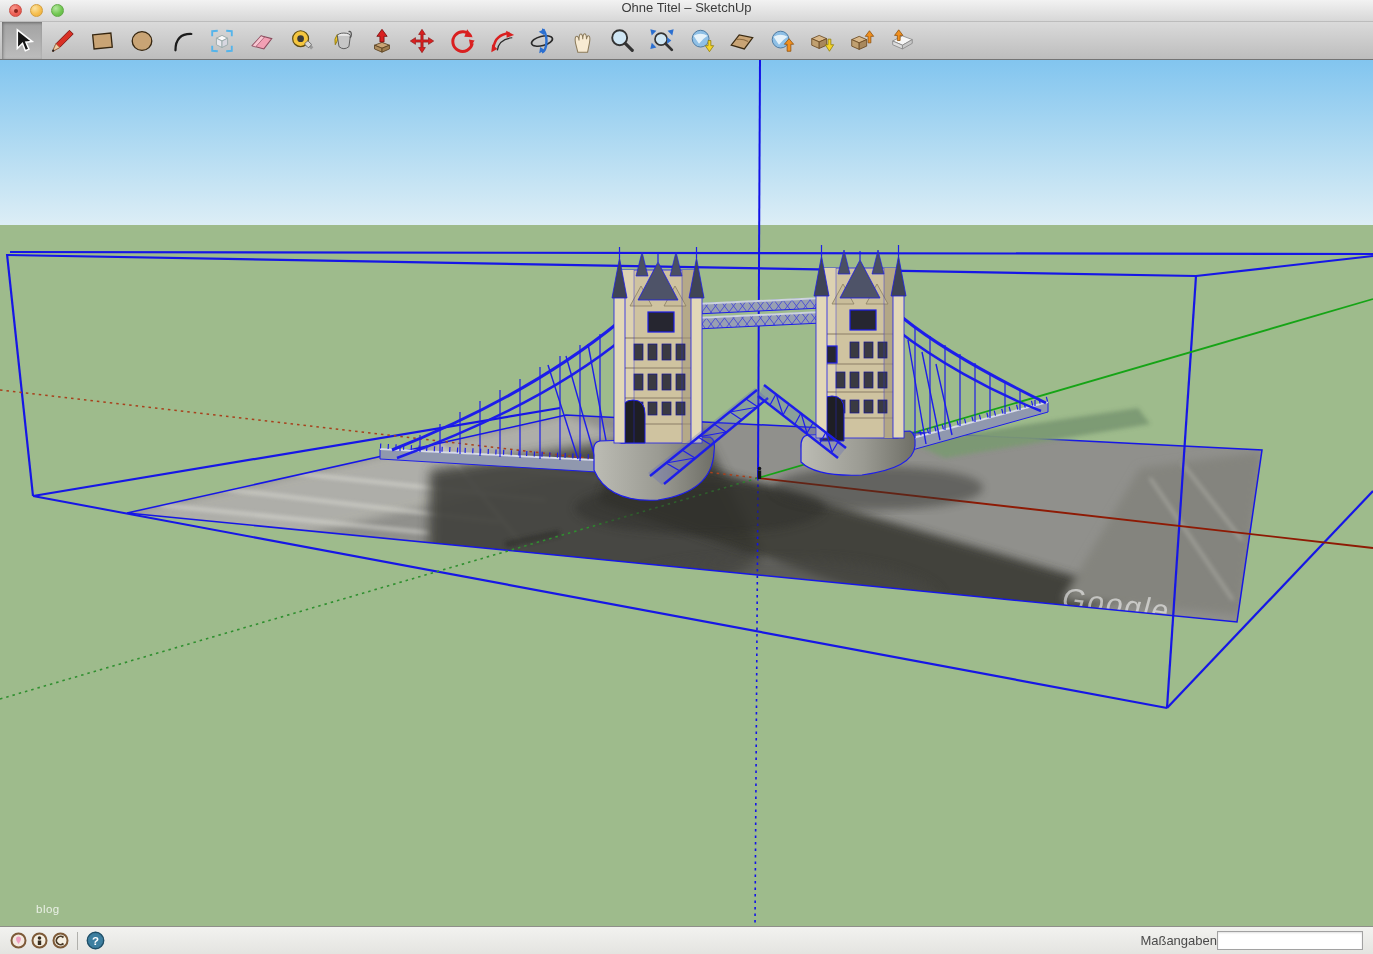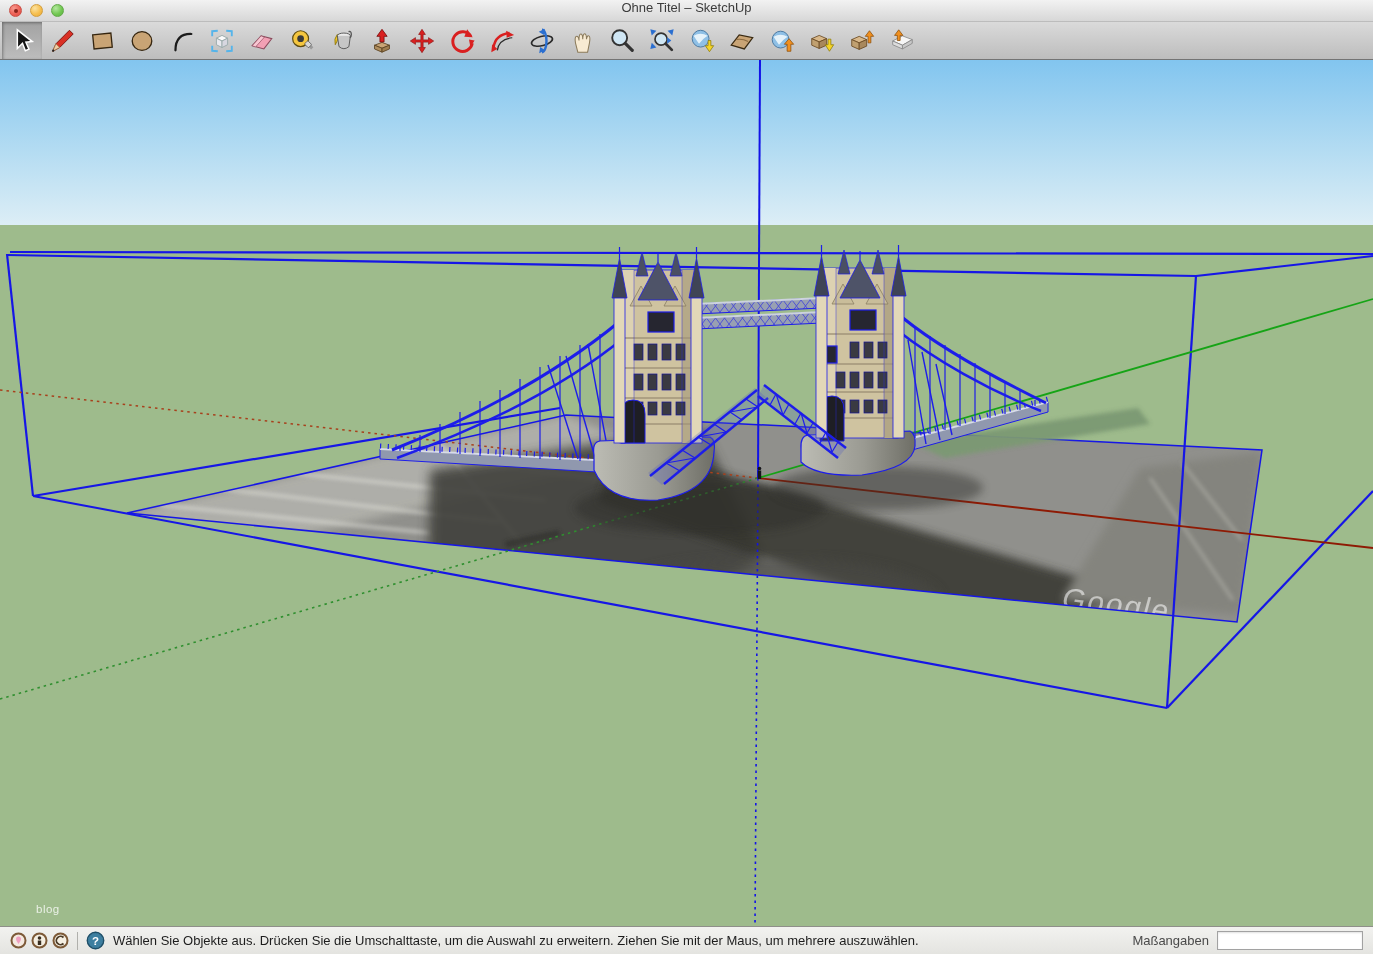--- a/index.html
+++ b/index.html
@@ -25,21 +25,21 @@
   
   .viewport{height:866px;position:relative;background:#9ebb8c;}
   .viewport svg{display:block;}
   
   .statusbar{height:28px;background:linear-gradient(#f2f2f0,#e4e4e0);border-top:1px solid #8f8f8a;
              box-sizing:border-box;display:flex;align-items:center;padding:0 10px;font-size:13px;color:#1d1d1d;}
   .sb-icons{display:flex;align-items:center;gap:4px;margin-right:8px;}
   .sb-sep{width:1px;height:18px;background:#b0b0ac;margin:0 4px;}
   .sb-msg{white-space:nowrap;}
   .sb-spacer{flex:1;}
-  .sb-measure-label{color:#4a4a4a;margin-right:8px;}
+  .sb-measure-label{color:#4a4a4a;}
   .sb-measure-input{width:138px;height:17px;border:1px solid #a2a2a2;background:#fff;font-size:12px;
                     padding:0 3px;box-shadow:inset 0 1px 2px rgba(0,0,0,.12);}
 </style>
 </head>
 <body>
 
 <div class="window">
 
   <div class="titlebar">
     <div class="traffic">
@@ -502,19 +502,18 @@
         <circle cx="8.5" cy="8.5" r="7" fill="#f5efe2" stroke="#7d5a38" stroke-width="2"></circle>
         <path d="M11.5 5.5 A4.2 4.2 0 1 0 11.5 11.5" fill="none" stroke="#4a3a26" stroke-width="1.8"></path>
       </svg>
       <span class="sb-sep"></span>
       <svg width="19" height="19" viewBox="0 0 19 19">
         <circle cx="9.5" cy="9.5" r="8.2" fill="#3d7fa0" stroke="#9ab4c4" stroke-width="1"></circle>
         <circle cx="9.5" cy="9.5" r="8.2" fill="none" stroke="#1e4f68" stroke-width="1.4"></circle>
         <text x="9.5" y="13.6" text-anchor="middle" font-size="11.5" font-weight="bold" fill="#fff" font-family="Liberation Sans, sans-serif">?</text>
       </svg>
     </div>
-    <span class="sb-msg">Wählen Sie Objekte aus. Drücken Sie die Umschalttaste, um die Auswahl zu erweitern. Ziehen Sie mit der Maus, um mehrere auszuwählen.</span>
     <span class="sb-spacer"></span>
     <span class="sb-measure-label">Maßangaben</span>
     <input class="sb-measure-input" type="text" value="" style="">
   </div>
 
 </div>
 
 </body></html>

